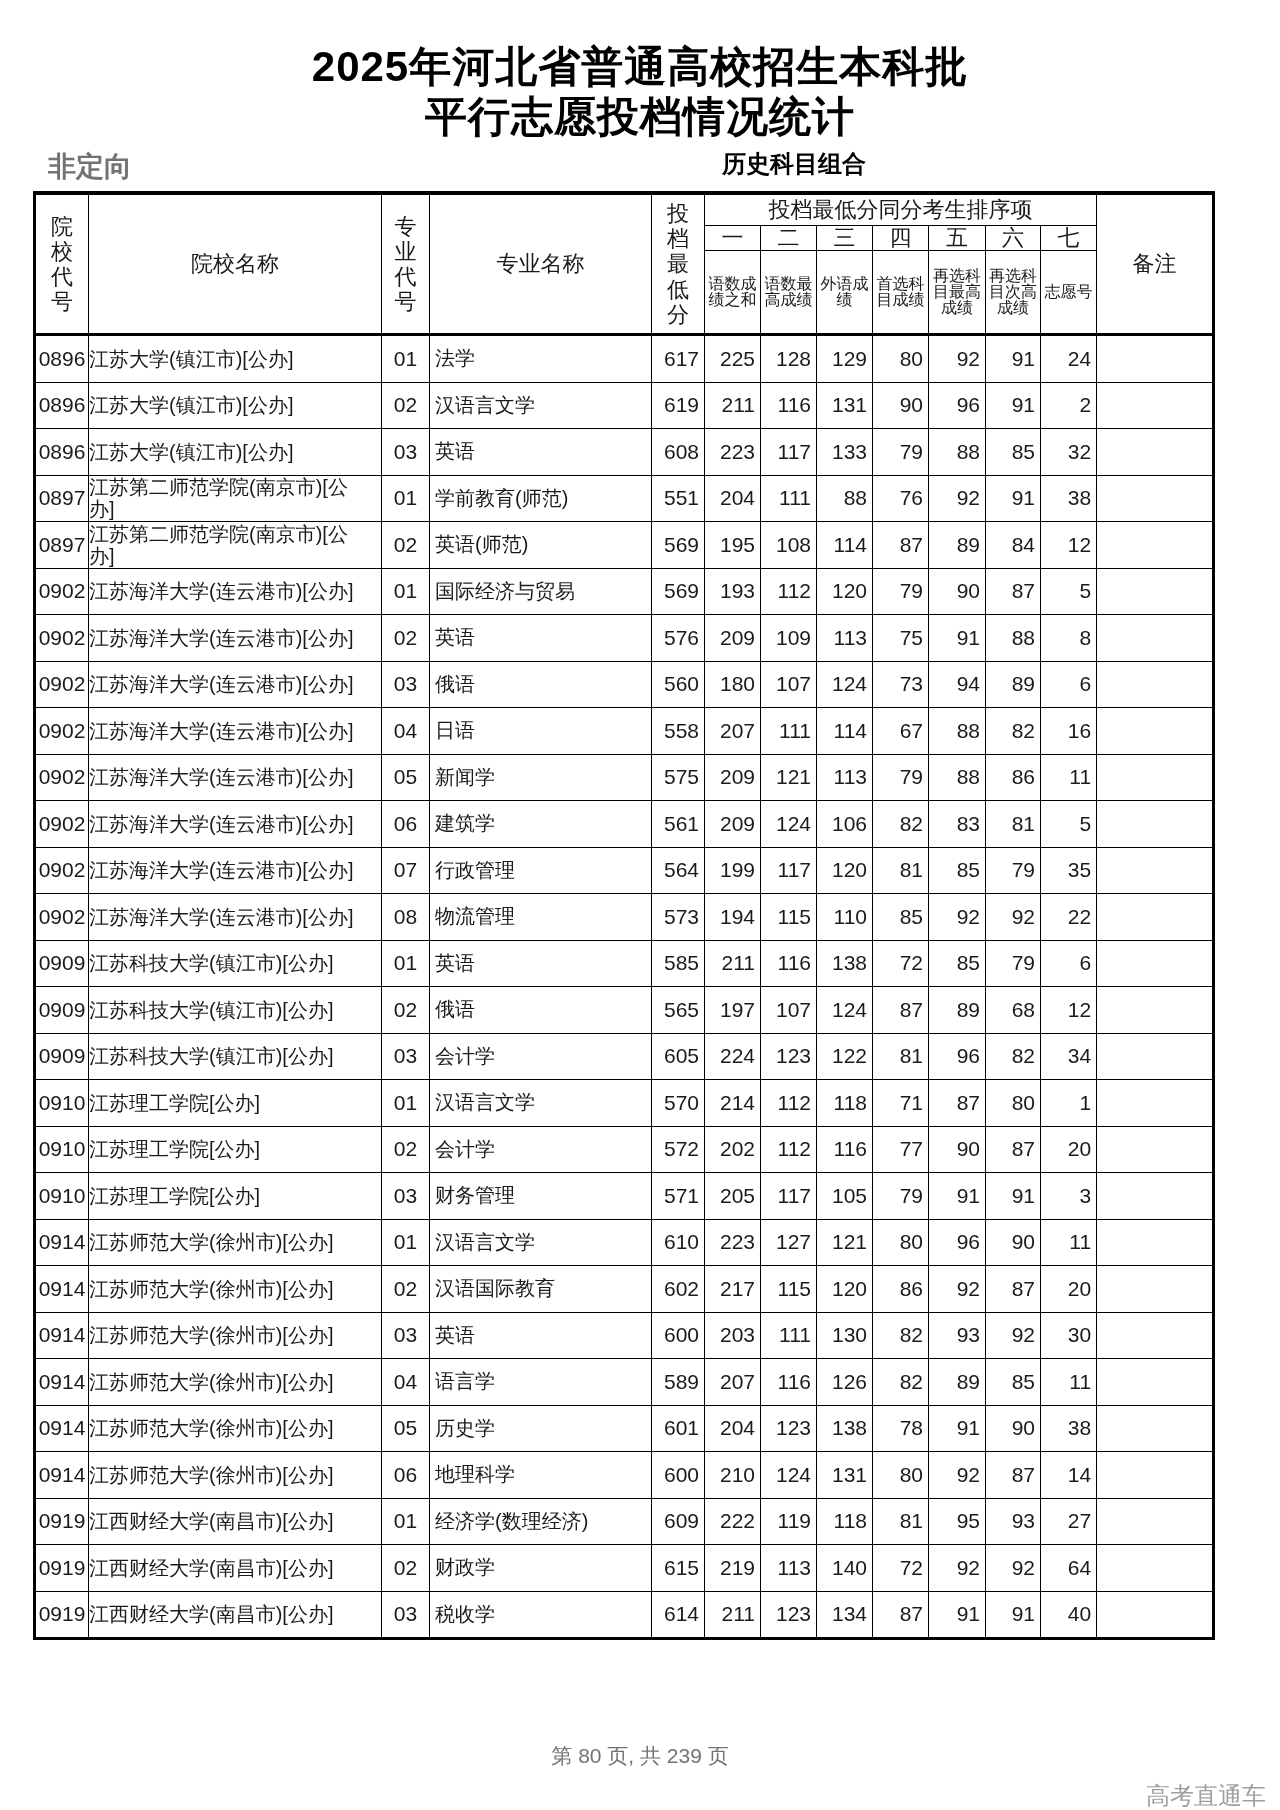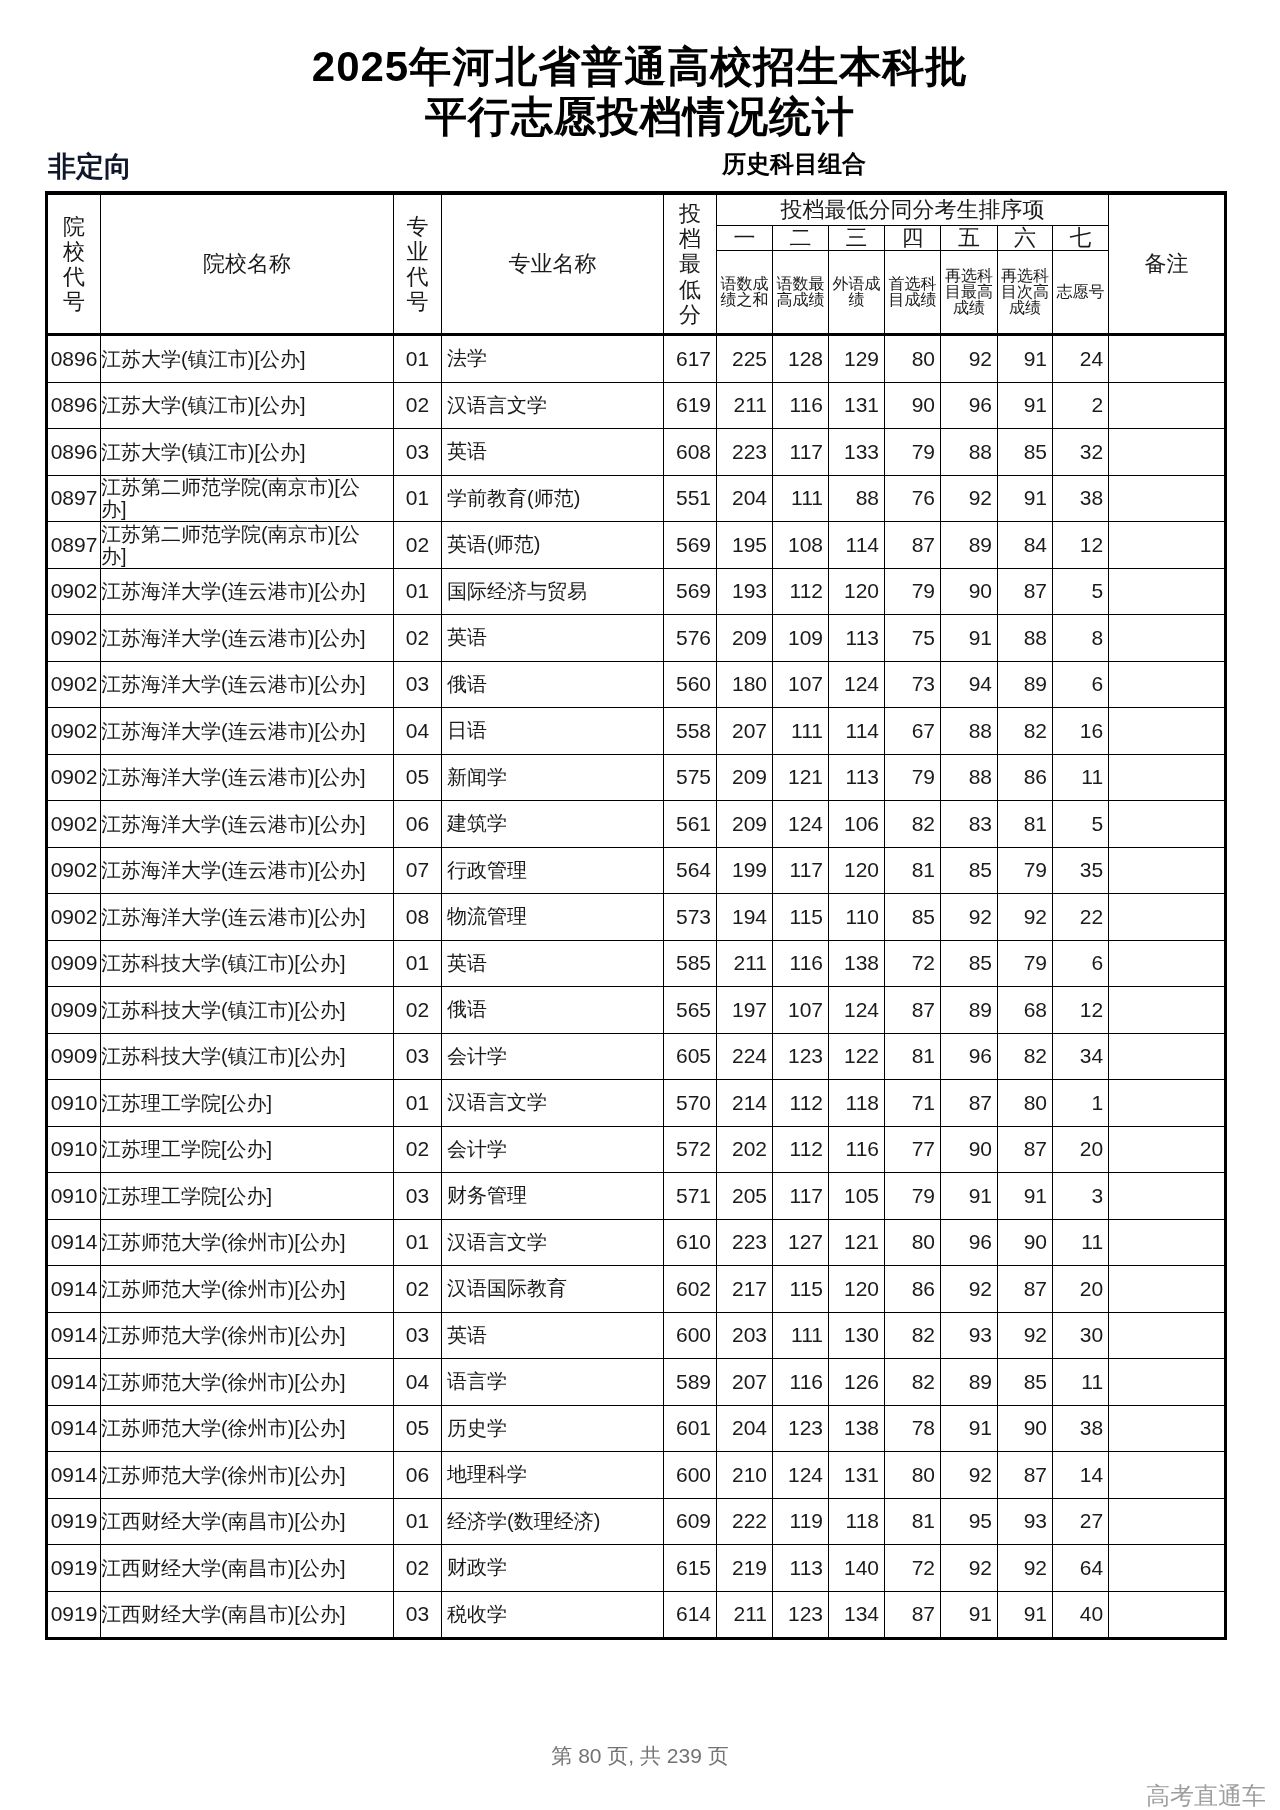--- a/index.html
+++ b/index.html
@@ -2,24 +2,24 @@
 <html><head>
 <meta charset="utf-8">
 <style>
   html,body { margin:0; padding:0; background:#ffffff; }
   body { width:1280px; height:1810px; position:relative; font-family:"Liberation Sans", sans-serif; color:#111; }
   .page { position:absolute; inset:0; width:1276px; height:1810px; background:#fff; overflow:hidden; }
 
   .title { position:absolute; top:42px; left:0; width:1280px; text-align:center;
            font-weight:bold; font-size:42px; line-height:50px; color:#000; letter-spacing:1px; }
 
-  .sub-left  { position:absolute; top:148px; left:48px;  font-size:28px; font-weight:bold; color:#0f172a; }
+  .sub-left  { position:absolute; top:148px; left:48px;  font-size:28px; font-weight:bold; color:#737373; }
   .sub-right { position:absolute; top:148px; left:722px; font-size:24px; font-weight:bold; color:#000; }
 
-  table.main { position:absolute; top:191px; left:45px; border-collapse:collapse; table-layout:fixed;
+  table.main { position:absolute; top:191px; left:33px; border-collapse:collapse; table-layout:fixed;
                width:1182px; border:3px solid #000; border-top-width:4px; }
   th, td { border:1.7px solid #000; padding:0; overflow:hidden; color:#1a1a1a; }
   thead th { font-weight:normal; text-align:center; vertical-align:middle; line-height:1.1; }
   .h-row1 th { height:30px; font-size:22px; border-bottom-width:1.5px; }
   .h-row2 th { height:22px; font-size:22px; border-bottom-width:1.5px; }
   .h-row3 th { height:82px; font-size:16px; line-height:1.02; border-bottom-width:3px; }
   thead th.span3 { font-size:22px; line-height:1.15; border-bottom-width:3px; padding:0 6px; }
 
   tbody td { height:45.5px; font-size:21px; vertical-align:middle; }
   td.c-code  { text-align:center; }

